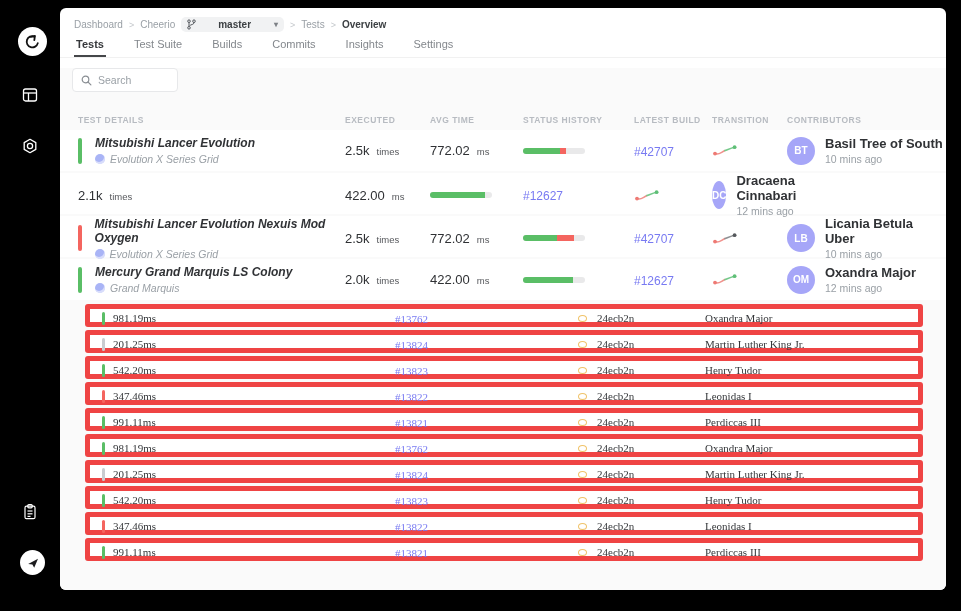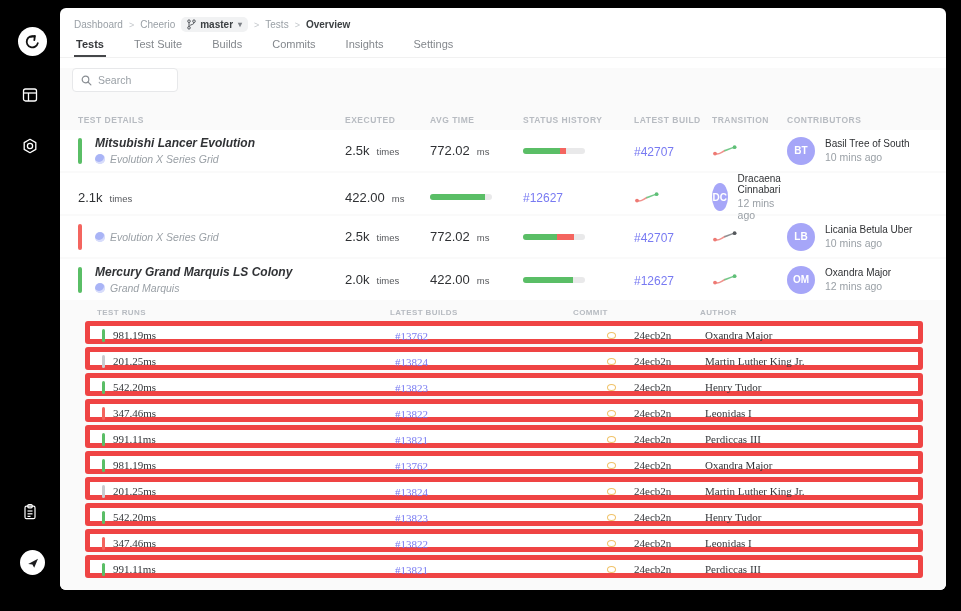--- a/index.html
+++ b/index.html
@@ -18,21 +18,21 @@
   .side-icon.nut  { top:137px; }
   .side-icon.clip { top:503px; }
   .bottom-circle { position:absolute; left:20px; top:550px; width:25px; height:25px; background:#fff; border-radius:50%; display:flex; align-items:center; justify-content:center; cursor:pointer; }
 
   
   .main-card { position:absolute; left:60px; top:8px; width:886px; height:582px; background:#fff; border-radius:6px; overflow:hidden; }
 
   .breadcrumb { display:flex; align-items:center; gap:6px; height:27px; padding:6px 14px 0; font-size:10px; color:#9aa0a6; }
   .crumb { cursor:pointer; }
   .crumb-sep { color:#c3c7cb; font-size:9px; }
-  .branch-chip { display:flex; align-items:center; gap:4px; background:#f1f2f3; border-radius:5px; padding:2px 6px; color:#3c4043; font-weight:700; cursor:pointer; }
+  .branch-chip { display:flex; align-items:center; gap:22px; background:#f1f2f3; border-radius:5px; padding:2px 6px; color:#3c4043; font-weight:700; cursor:pointer; }
   .caret { font-size:8px; color:#7d8186; margin-left:1px; }
   .crumb-current { color:#3c4043; font-weight:700; }
 
   .tabs { display:flex; gap:26px; padding:1px 14px 0; height:23px; border-bottom:1px solid #f1f1f1; }
   .tab { font-size:11px; color:#83878c; padding:2px 2px 0; cursor:pointer; border-bottom:2px solid transparent; }
   .tab.active { color:#36383b; font-weight:700; border-bottom-color:#45474a; }
 
   .content { background:#fafafa; height:532px; }
 
   .search-box { margin:10px 0 0 12px; width:106px; height:24px; background:#fff; border:1px solid #e7e8ea; border-radius:4px; display:flex; align-items:center; gap:6px; padding:0 8px; }
@@ -61,37 +61,37 @@
   .history-bar .seg-red   { background:#f4655f; height:100%; }
 
   .build-link { font-size:12px; color:#787af2; cursor:pointer; }
 
   .trend svg { display:block; }
   .trend.declining .trend-b    { stroke:#8d9093; }
   .trend.declining .trend-dot-b{ fill:#55585c; }
 
   .contrib { display:flex; align-items:center; gap:10px; }
   .avatar { width:28px; height:28px; border-radius:50%; background:#a6a6f8; color:#fff; font-size:10px; font-weight:700; display:flex; align-items:center; justify-content:center; cursor:pointer; }
-  .contrib-name { font-size:10px; color:#303235; font-weight:400; margin-bottom:2px; }
+  .contrib-name { font-size:13px; color:#303235; font-weight:700; margin-bottom:2px; }
   .contrib-ago { font-size:10.5px; color:#9aa0a6; }
 
   
   .runs-section { margin:2px 23px 0 25px; }
   .r-grid { display:grid; grid-template-columns:293px 183px 127px 1fr; padding-left:12px; align-items:center; }
   .runs-header { height:17px; }
   .runs-header span { font-size:8px; letter-spacing:0.4px; color:#b7bbc1; font-weight:700; }
   .run-row { height:23px; background:#fff; border:5px solid #ef4444; border-radius:3px; margin-bottom:3px;font-family:Liberation Serif, serif; }
   .run-time { display:flex; align-items:center; gap:8px; }
   .run-bar { width:3px; height:13px; border-radius:1.5px; }
   .run-bar.green { background:#5abe66; }
   .run-bar.red   { background:#f4655f; }
   .run-bar.gray  { background:#c9ccd0; }
   .run-ms { font-size:11px; color:#35373a; }
   .run-build { font-size:11px; color:#787af2; cursor:pointer; }
-  .run-commit { display:flex; align-items:center; gap:18px; font-size:11px; color:#35373a;margin-left:29px; }
+  .run-commit { display:flex; align-items:center; gap:10px; font-size:11px; color:#35373a; }
   .commit-icon { width:9px; height:7px; border:1.5px solid #f0c36a; border-radius:50%; }
   .run-author { font-size:11px; color:#35373a; }
 </style>
 </head>
 <body>
 
 <div class="sidebar">
   <div class="logo-circle">
     <svg width="17" height="17" viewBox="0 0 16 16" fill="none" stroke="#121212" stroke-width="1.7" stroke-linecap="round" stroke-linejoin="round">
       <path d="M13 9.5 A5.3 5.3 0 1 1 9.8 3.3"></path>
@@ -254,20 +254,21 @@
               <div class="contrib-name">Dracaena Cinnabari</div>
               <div class="contrib-ago">12 mins ago</div>
             </span>
           </div>
         </div>
 
         <div class="t-grid t-row">
           <div class="details">
             <span class="stat-bar red"></span>
             <span>
+              <div class="t-name">Mitsubishi Lancer Evolution Nexuis Mod Oxygen</div>
               <div class="t-suite">
                 <span class="suite-icon"></span>
                 <span>Evolution X Series Grid</span>
               </div>
             </span>
           </div>
           <div class="metric">
             <span>2.5k</span><span class="unit">times</span>
           </div>
           <div class="metric">
@@ -338,26 +339,20 @@
             <span>
               <div class="contrib-name">Oxandra Major</div>
               <div class="contrib-ago">12 mins ago</div>
             </span>
           </div>
         </div>
 
     </div>
 
     <div class="runs-section">
-      <div class="r-grid runs-header">
-        <span>TEST RUNS</span>
-        <span>LATEST BUILDS</span>
-        <span>COMMIT</span>
-        <span>AUTHOR</span>
-      </div>
 
         <div class="r-grid run-row">
           <div class="run-time">
             <span class="run-bar green"></span>
             <span class="run-ms">981.19ms</span>
           </div>
           <div>
             <span class="run-build">#13762</span>
           </div>
           <div class="run-commit">

